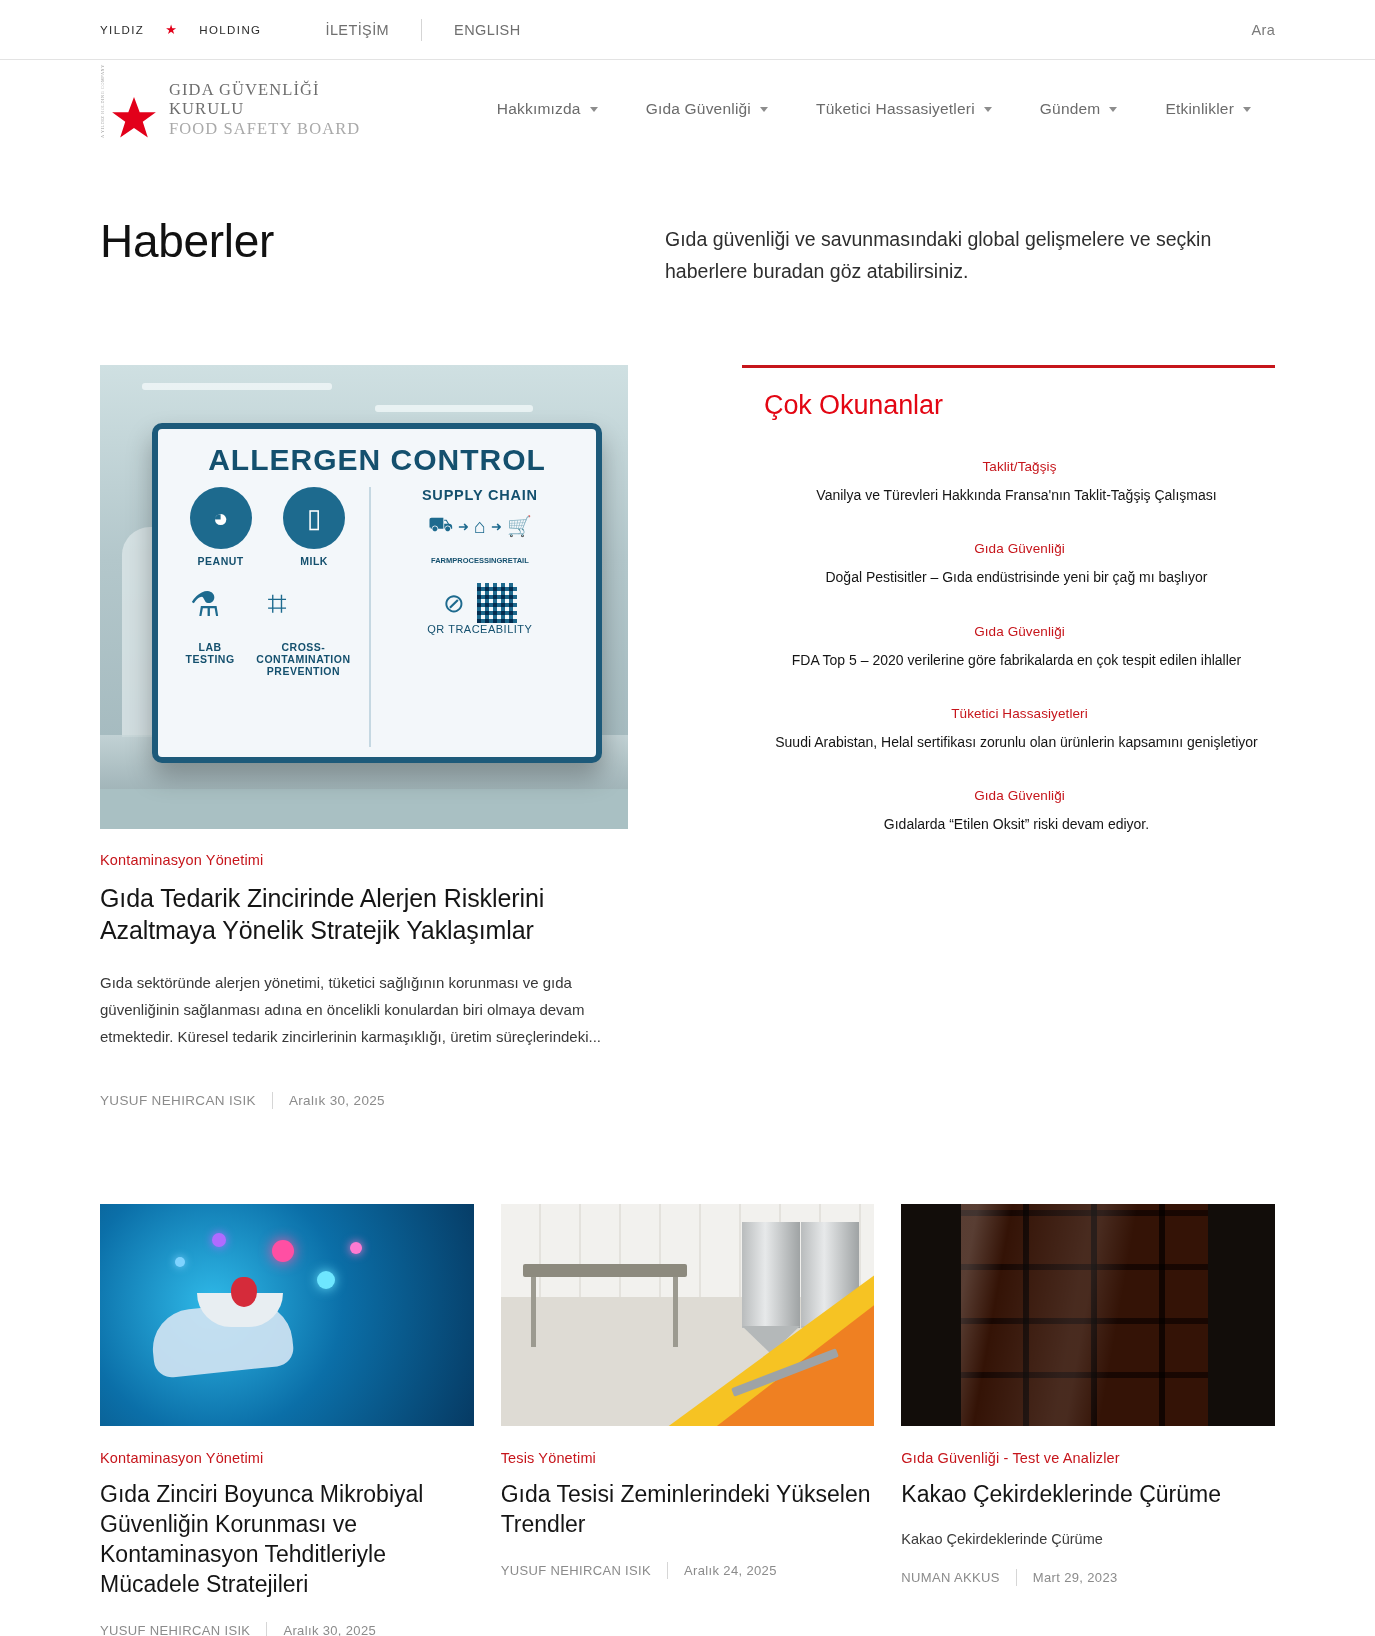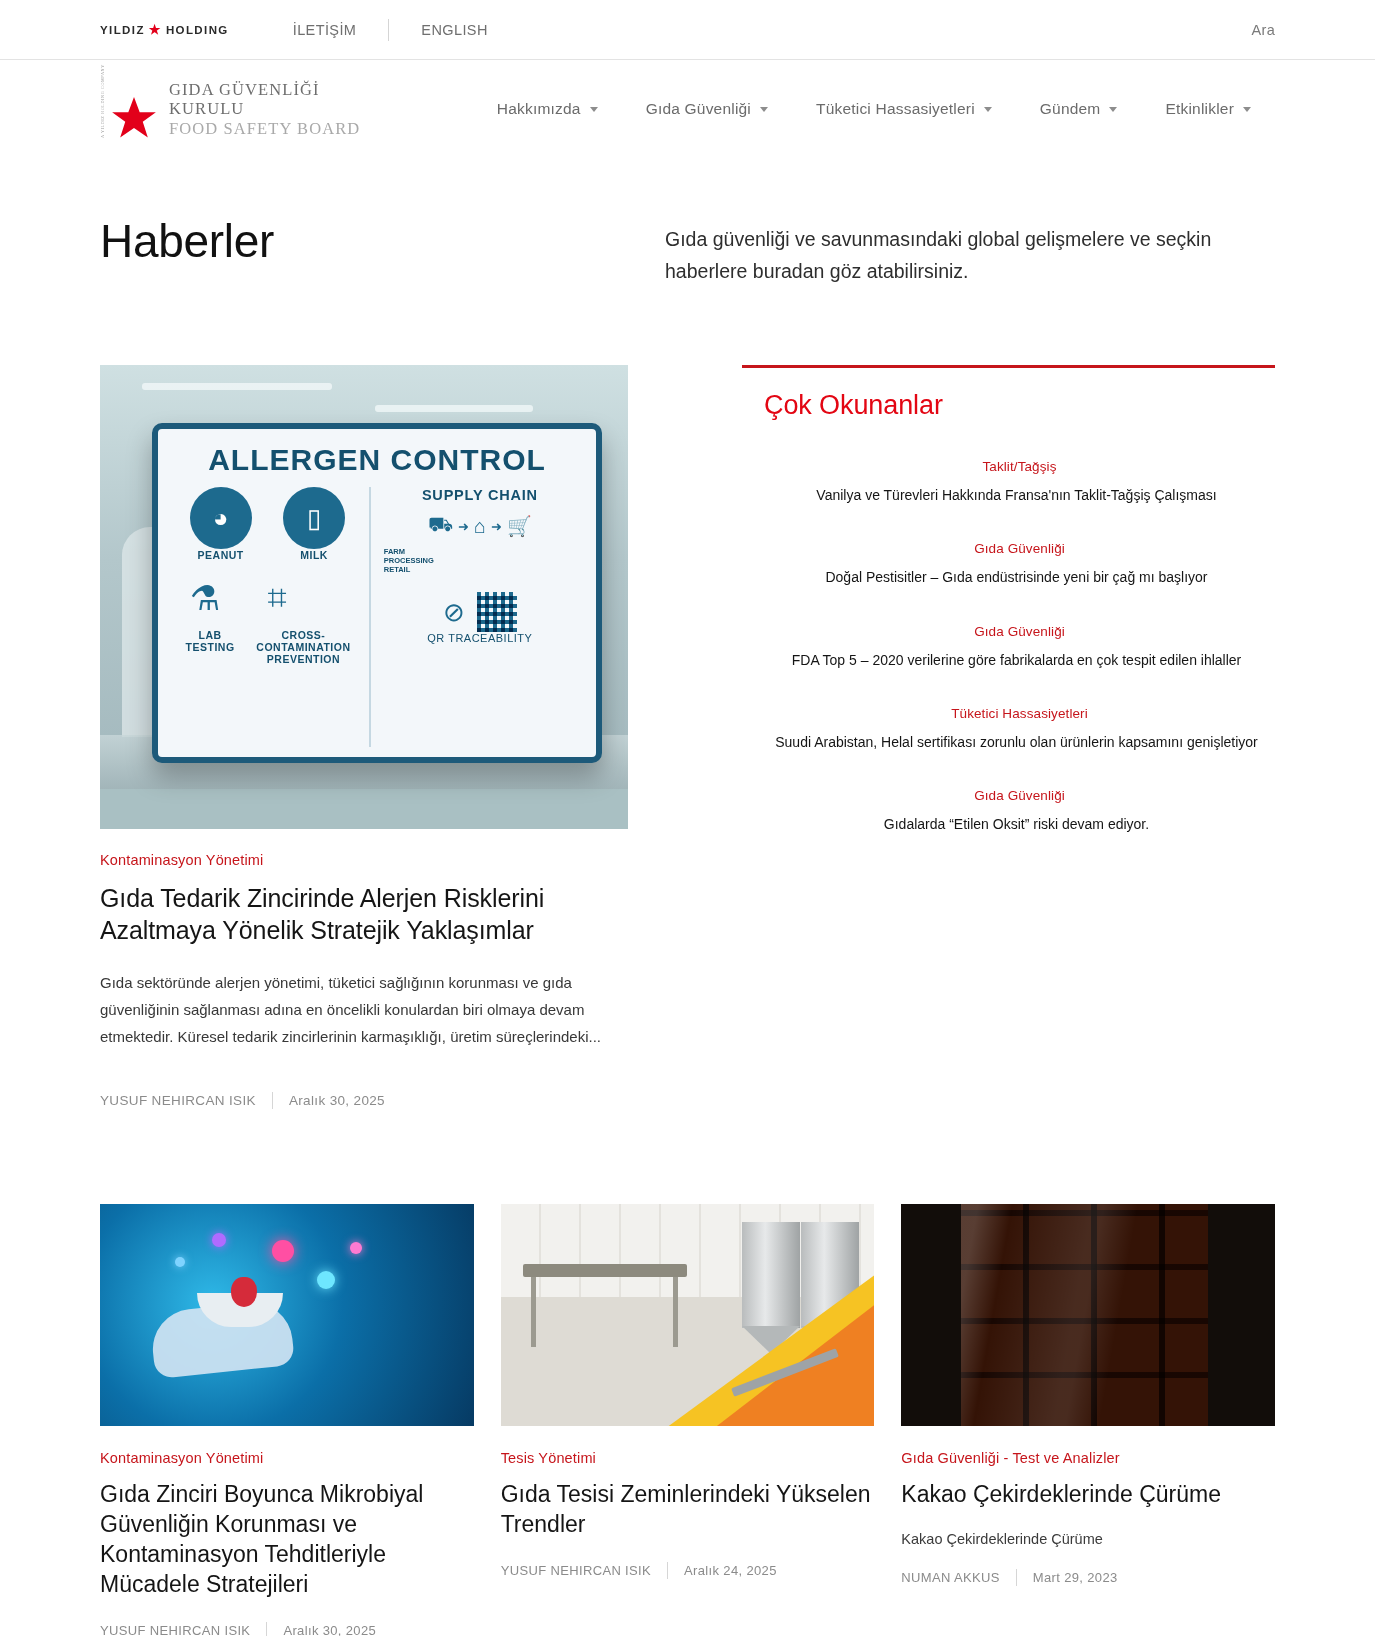--- a/index.html
+++ b/index.html
@@ -20,24 +20,25 @@
     height: 60px;
     display: flex;
     align-items: center;
     padding: 0 100px 0 100px;
     border-bottom: 1px solid #e3e3e3;
   }
   .holding-logo {
     display: flex;
     align-items: center;
     font-size: 11.5px;
-    font-weight: 700;
+    font-weight: 400;
     letter-spacing: 1.4px;
     color: #2a2a2a;
     white-space: nowrap;
+    gap: 17px;
   }
   .holding-logo .star {
     color: #e2001a;
     font-size: 13px;
     margin: 0 4px;
     line-height: 1;
   }
   .top-links {
     display: flex;
     align-items: center;
@@ -217,26 +218,26 @@
   }
   .sign-grid { display: flex; flex: 1; gap: 8px; }
   .sign-col-left { flex: 0 0 46%; display: flex; flex-direction: column; }
   .sign-col-right { flex: 1; border-left: 2px solid #c5d8e2; padding-left: 9px; }
   .icon-row { display: flex; justify-content: space-around; align-items: flex-start; }
   .circ {
     width: 62px; height: 62px; border-radius: 50%;
     background: #1d6a8e; display: flex; align-items: center; justify-content: center;
     color: #fff; font-size: 26px;
   }
-  .icap { font-size: 10.5px; font-weight: 700; color: #14506e; text-align: center; letter-spacing: .5px; }
+  .icap { font-size: 10.5px; font-weight: 700; color: #14506e; text-align: center; margin-top: 6px; letter-spacing: .5px; }
   .sign-col-right .sc-title { font-size: 14.5px; font-weight: 700; color: #14506e; text-align: center; letter-spacing: .8px; margin-bottom: 10px; }
   .chain { display: flex; align-items: center; justify-content: center; gap: 5px; }
   .chain .node { font-size: 20px; color: #1d6a8e; }
   .chain .arr { color: #1d6a8e; font-size: 13px; }
-  .chain-caps { display: flex; justify-content: space-between; font-size: 7.5px; color: #14506e; font-weight: 700; margin-top: 8px; padding: 0 4px; flex-direction: column; }
+  .chain-caps { display: flex; justify-content: center; font-size: 7.5px; color: #14506e; font-weight: 700; margin-top: 17px; padding: 0 4px; }
   .qr-row { display: flex; align-items: center; justify-content: center; gap: 12px; margin-top: 18px; }
   .qr-box { width: 40px; height: 40px; background:
      repeating-linear-gradient(90deg,#1d6a8e 0 4px,#f3f7fa 4px 8px),
      repeating-linear-gradient(0deg,#1d6a8e 0 4px,transparent 4px 8px);
      background-blend-mode: multiply; }
   .qr-label { font-size: 11px; font-weight: 400; color: #14506e; text-align: center; letter-spacing: .5px; margin-top: 0; }
   .sign-bottom { display: flex; justify-content: space-around; margin-top: 6px; }
 
   .cat {
     color: #c6151b;

